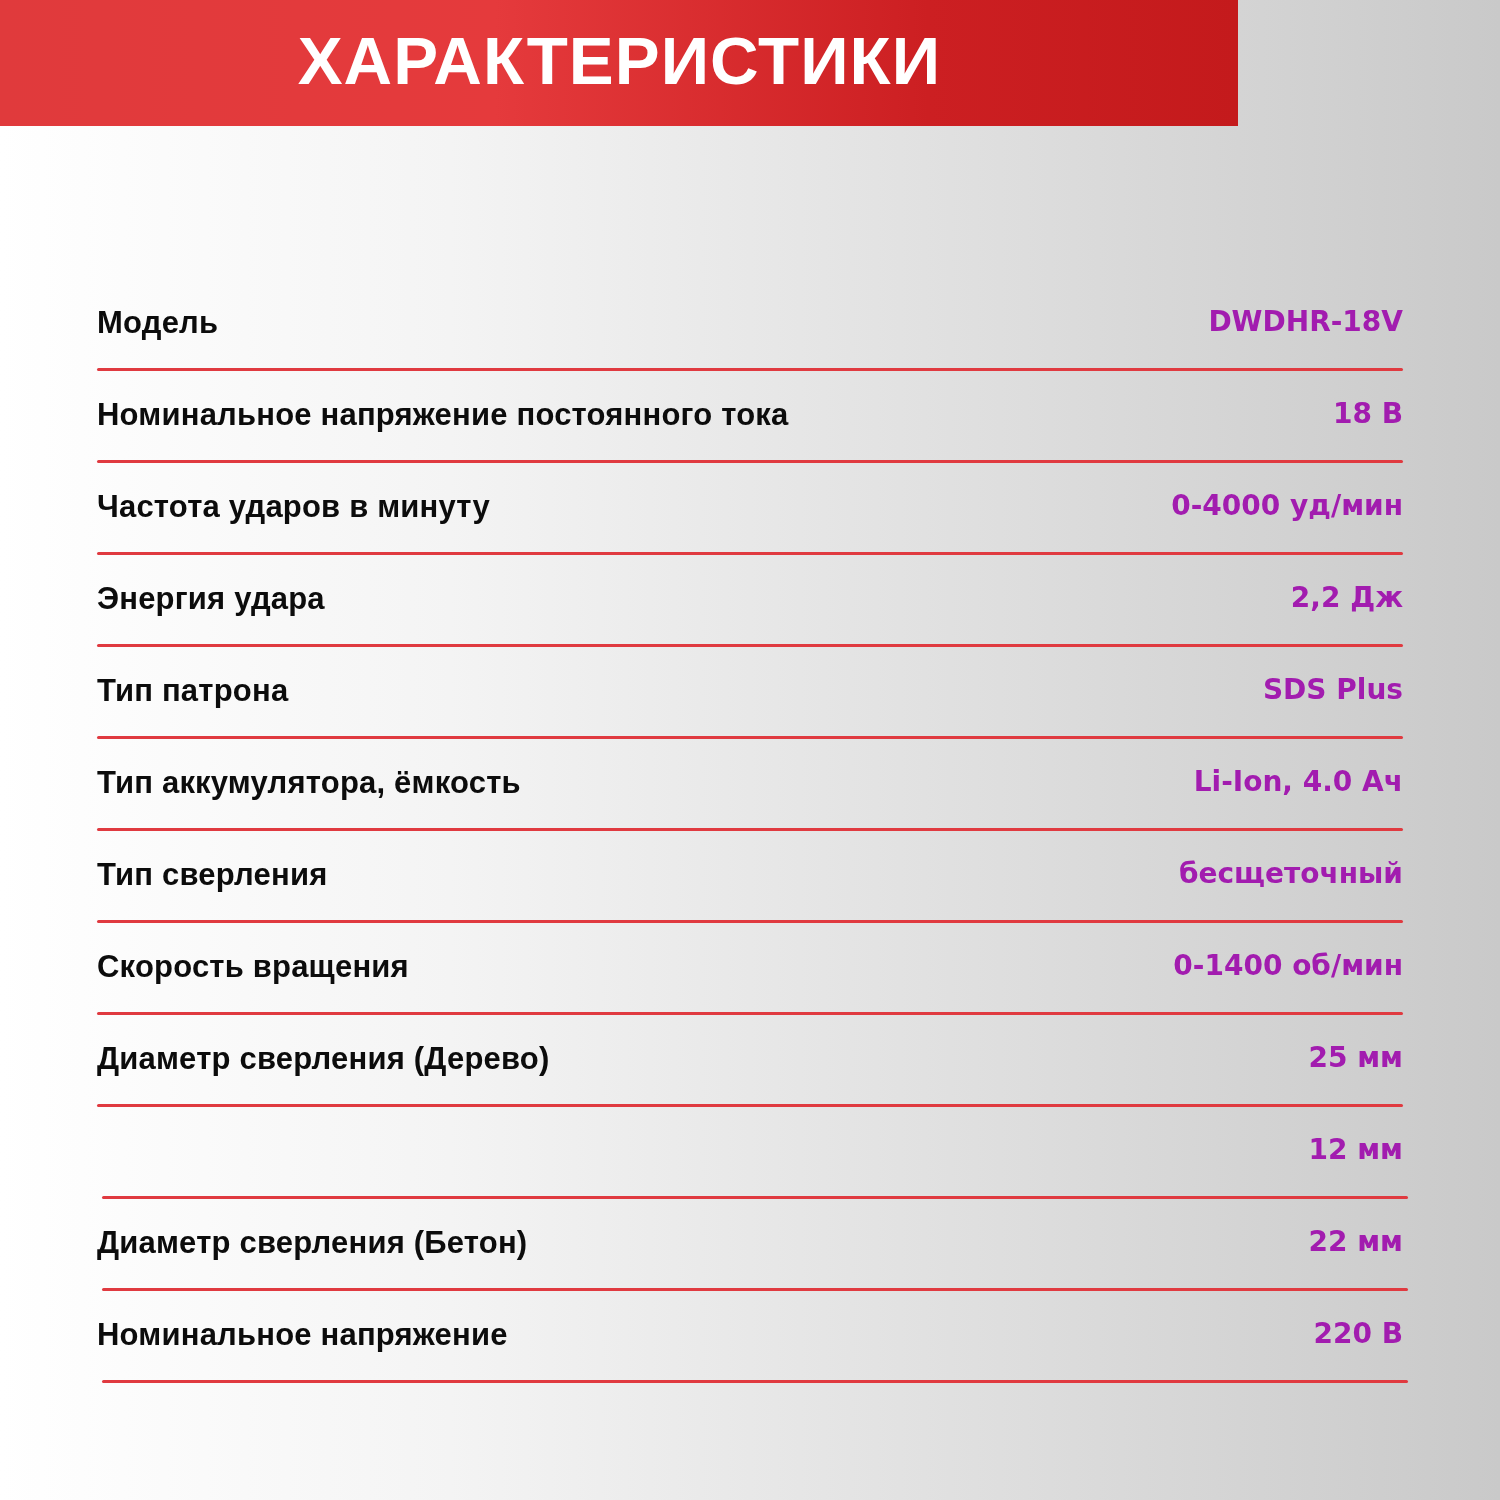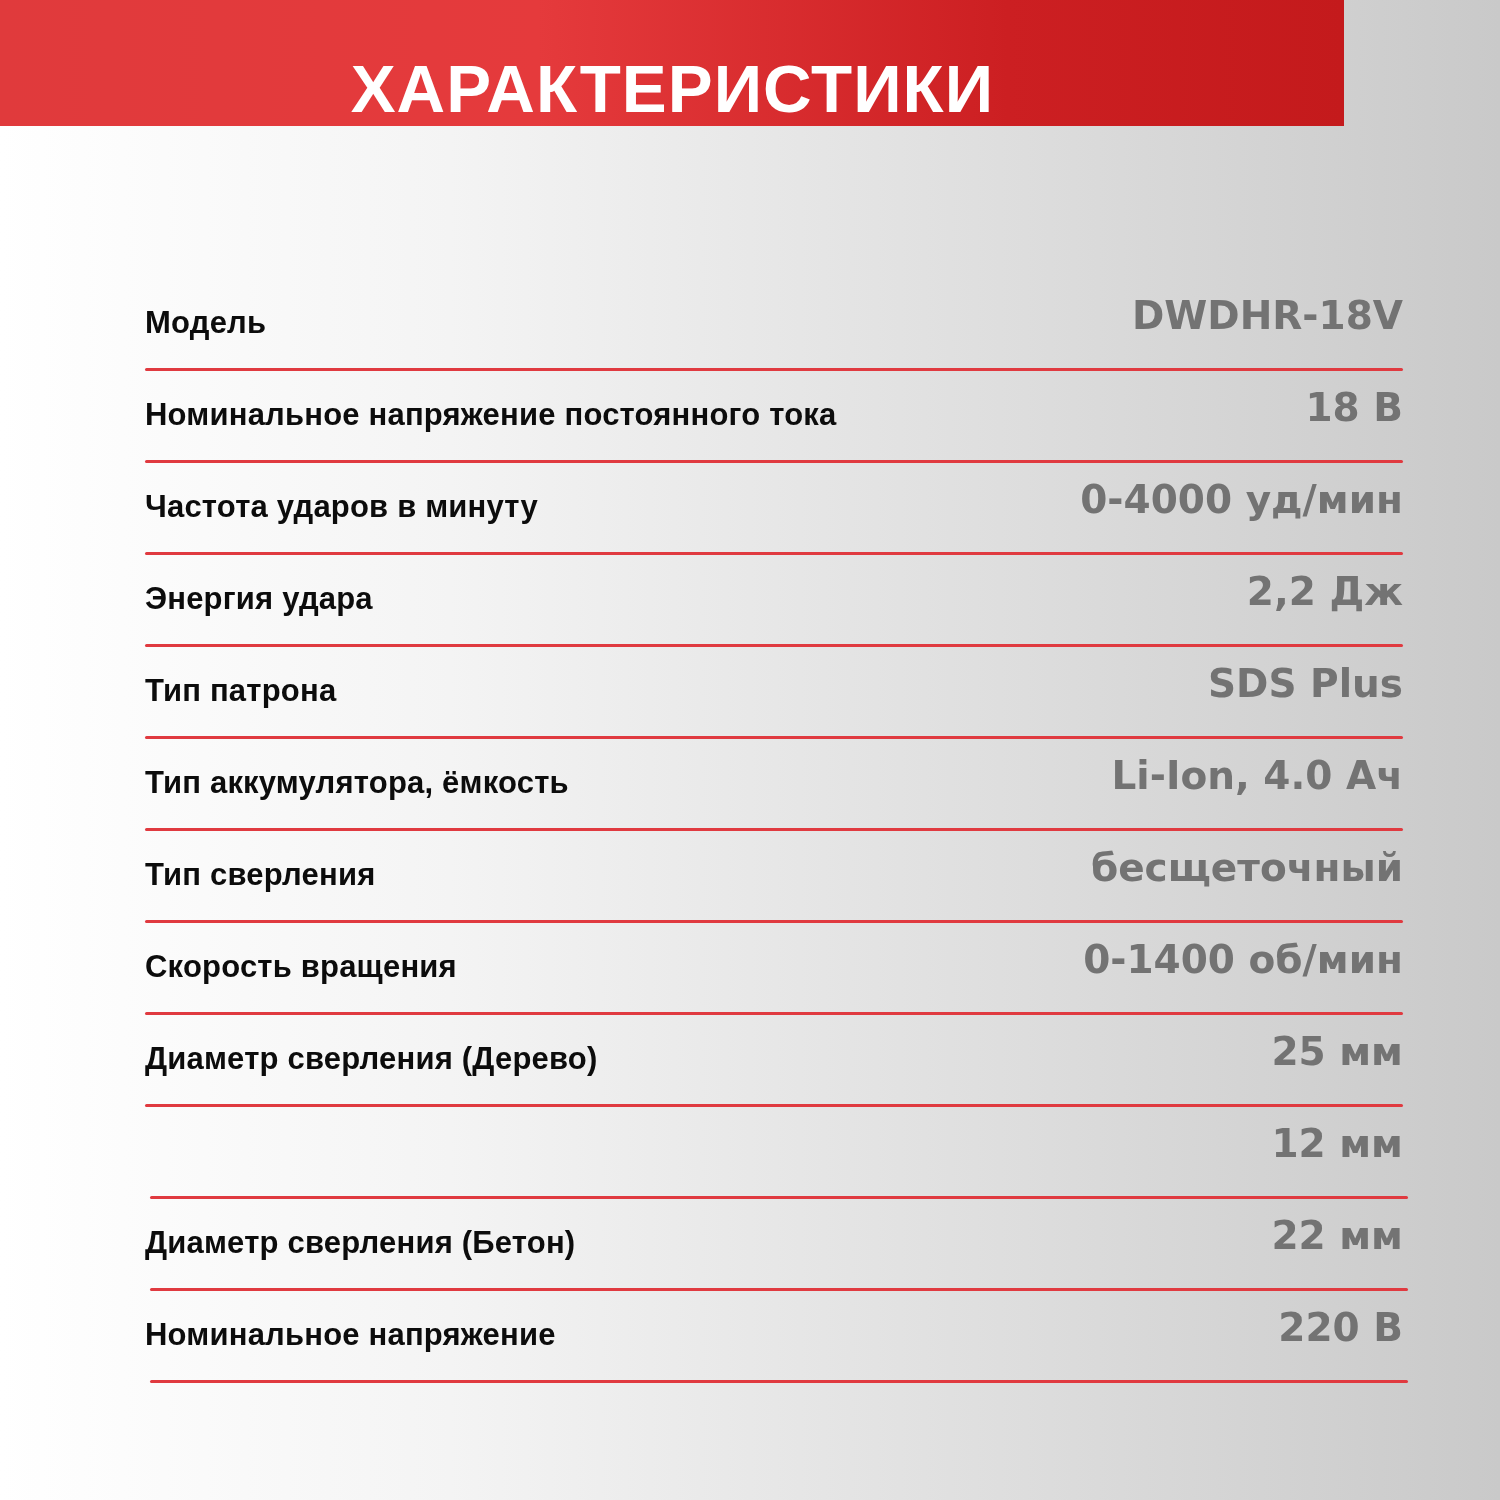--- a/index.html
+++ b/index.html
@@ -11,25 +11,25 @@
       height: 1500px;
       overflow: hidden;
       position: relative;
       background: linear-gradient(90deg, #ffffff 0%, #f4f4f4 30%, #dcdcdc 70%, #c9c9c9 100%);
       font-family: "Liberation Sans", "DejaVu Sans", sans-serif;
     }
     .header {
       position: absolute;
       left: 0;
       top: 0;
-      width: 1344px;
+      width: 1238px;
       height: 126px;
       background: linear-gradient(90deg, #e03a3c 0%, #e53a3c 40%, #cc1f22 75%, #c41a1c 100%);
       display: flex;
-      align-items: flex-end;
+      align-items: center;
       justify-content: center;
     }
     .header-title {
       color: #ffffff;
       font-family: "Liberation Sans", "DejaVu Sans", sans-serif;
       font-weight: 700;
       font-size: 66px;
       letter-spacing: 1px;
       transform: scaleX(1.02);
       line-height: 1;
@@ -38,41 +38,40 @@
     .specs {
       position: absolute;
       left: 97px;
       top: 276px;
       width: 1306px;
     }
     .spec-row {
       position: relative;
       height: 92px;
       box-sizing: border-box;
-      margin-left: 48px;
     }
     .spec-label {
       position: absolute;
       left: 0;
       bottom: 30px;
       font-family: "Liberation Sans", "DejaVu Sans", sans-serif;
       font-weight: 700;
       font-size: 31px;
       color: #0c0c0c;
       white-space: nowrap;
       letter-spacing: 0.2px;
     }
     .spec-value {
       position: absolute;
       right: 0;
       bottom: 33px;
       font-family: "DejaVu Sans", "Liberation Sans", sans-serif;
       font-weight: 700;
-      font-size: 39px;
-      color: #737373;
+      font-size: 28px;
+      color: #a21caf;
       white-space: nowrap;
     }
     .spec-divider {
       position: absolute;
       left: 0;
       right: 0;
       bottom: 0;
       height: 3px;
       background: #e03a40;
       border-radius: 2px;

